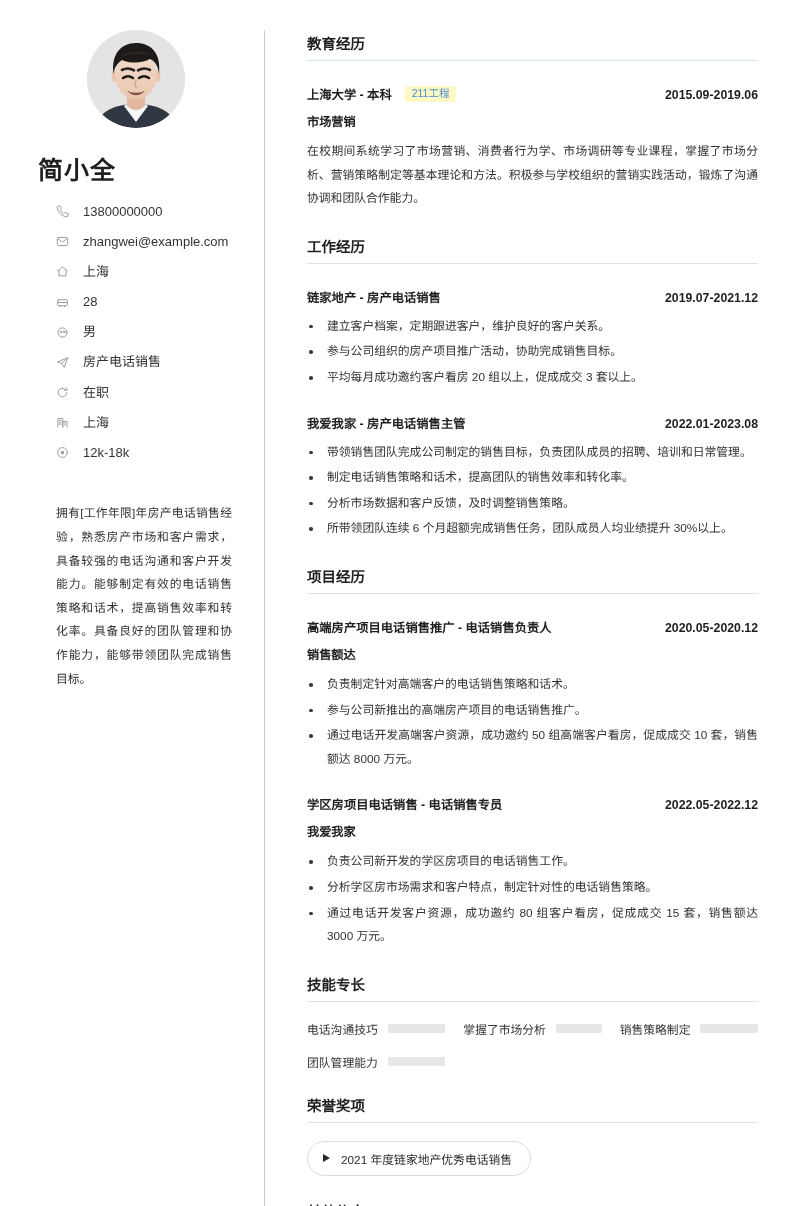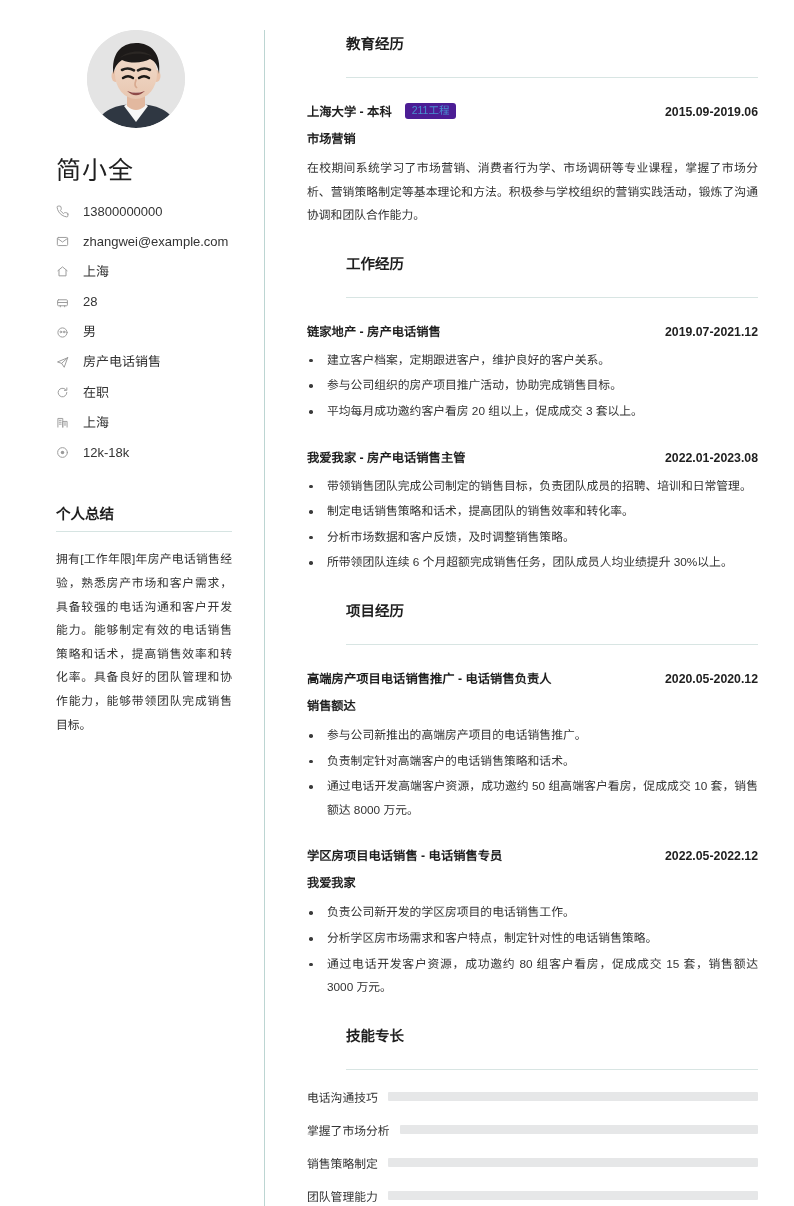--- a/index.html
+++ b/index.html
@@ -44,24 +44,24 @@
     border-radius: 50%;
     background: #e3e3e3;
     overflow: hidden;
     position: relative;
   }
 
   .avatar svg { display: block; width: 100%; height: 100%; }
 
   .person-name {
     font-size: 25px;
-    font-weight: normal;
+    font-weight: bold;
     letter-spacing: 1px;
     color: #1f1f1f;
-    margin: 0 0 18px 22px;
+    margin: 0 0 18px 4px;
   }
 
   .contact-list {
     list-style: none;
     margin-left: 22px;
   }
 
   .contact-item {
     display: flex;
     align-items: center;
@@ -124,24 +124,23 @@
     padding-left: 42px;
     padding-top: 2px;
   }
 
   .section { margin-bottom: 24px; }
 
   .sec-heading {
     font-size: 14.5px;
     font-weight: bold;
     color: #1f1f1f;
-    padding-bottom: 24px;
+    padding-bottom: 7px;
     border-bottom: 1.5px solid #d8e5e3;
     margin-bottom: 18px;
-    margin-left: 39px;
   }
 
   .entry { margin-bottom: 20px; }
   .entry:last-child { margin-bottom: 0; }
 
   .entry-head {
     display: flex;
     align-items: baseline;
     justify-content: space-between;
     margin-bottom: 9px;
@@ -159,21 +158,21 @@
     font-size: 12.3px;
     font-weight: bold;
     color: #1f1f1f;
     white-space: nowrap;
   }
 
   .tag {
     display: inline-block;
     font-size: 10.5px;
     color: #4a8fd1;
-    background: #4c1d95;
+    background: #fef9c3;
     border-radius: 3px;
     padding: 2px 7px 3px;
     margin-left: 13px;
     line-height: 1.1;
     white-space: nowrap;
   }
 
   .entry-date {
     font-size: 12.3px;
     font-weight: bold;
@@ -215,21 +214,21 @@
     top: 10px;
     width: 3.6px;
     height: 3.6px;
     border-radius: 50%;
     background: #3a3a3a;
   }
 
   
   .skill-grid {
     display: grid;
-    grid-template-columns: 1fr;
+    grid-template-columns: 1fr 1fr 1fr;
     column-gap: 18px;
     row-gap: 16px;
   }
 
   .skill-row {
     display: flex;
     align-items: center;
   }
 
   .skill-label {
@@ -419,21 +418,20 @@
             <circle cx="12" cy="12" r="9"></circle>
             <circle cx="12" cy="12" r="3.2" fill="currentColor" stroke="none"></circle>
           </svg>
         </span>
         <span class="contact-text">12k-18k</span>
       </li>
 
     </ul>
 
     <div class="summary-block">
-      <h2 class="side-heading">个人总结</h2>
       <p class="summary-text">拥有[工作年限]年房产电话销售经验，熟悉房产市场和客户需求，具备较强的电话沟通和客户开发能力。能够制定有效的电话销售策略和话术，提高销售效率和转化率。具备良好的团队管理和协作能力，能够带领团队完成销售目标。</p>
     </div>
 
   </aside>
 
   <div class="v-divider"></div>
 
   <main class="main">
 
     <section class="section">
@@ -484,22 +482,22 @@
     <section class="section">
       <h2 class="sec-heading">项目经历</h2>
 
       <div class="entry">
         <div class="entry-head">
           <span class="entry-title">高端房产项目电话销售推广 - 电话销售负责人</span>
           <span class="entry-date">2020.05-2020.12</span>
         </div>
         <div class="entry-sub">销售额达</div>
         <ul class="bullets">
+          <li>负责制定针对高端客户的电话销售策略和话术。</li>
           <li>参与公司新推出的高端房产项目的电话销售推广。</li>
-          <li>负责制定针对高端客户的电话销售策略和话术。</li>
           <li>通过电话开发高端客户资源，成功邀约 50 组高端客户看房，促成成交 10 套，销售额达 8000 万元。</li>
         </ul>
       </div>
 
       <div class="entry">
         <div class="entry-head">
           <span class="entry-title">学区房项目电话销售 - 电话销售专员</span>
           <span class="entry-date">2022.05-2022.12</span>
         </div>
         <div class="entry-sub">我爱我家</div>

